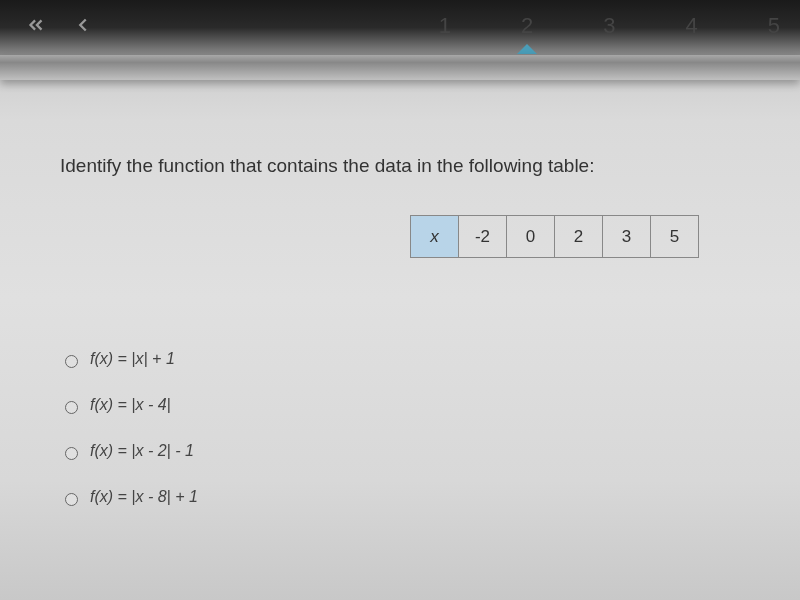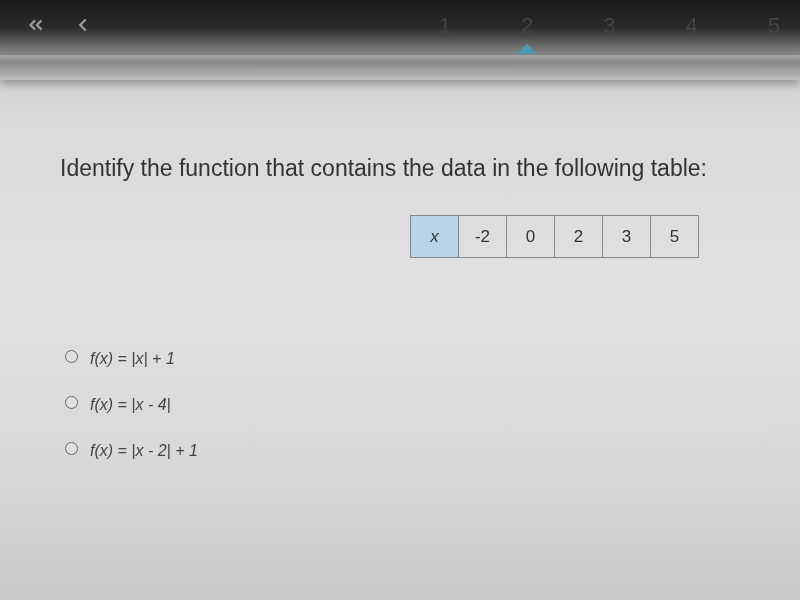--- a/index.html
+++ b/index.html
@@ -87,21 +87,21 @@
     }
     
     .content {
       position: absolute;
       top: 155px;
       left: 60px;
       right: 10px;
     }
     
     .question-text {
-      font-size: 23px;
+      font-size: 19px;
       color: #333;
       margin-bottom: 35px;
     }
     
     .table-container {
       position: absolute;
       top: 60px;
       left: 350px;
     }
     
@@ -125,21 +125,21 @@
     }
     
     .options {
       position: absolute;
       top: 195px;
       left: 5px;
     }
     
     .option {
       display: flex;
-      align-items: flex-start;
+      align-items: flex-end;
       margin-bottom: 28px;
       font-size: 16px;
       color: #444;
       font-style: italic;
     }
     
     .radio {
       width: 13px;
       height: 13px;
       border: 1.5px solid #666;
@@ -198,16 +198,20 @@
     <div class="option">
       <span class="radio"></span>
       <span>f(x) = |x| + 1</span>
     </div>
     <div class="option">
       <span class="radio"></span>
       <span>f(x) = |x - 4|</span>
     </div>
     <div class="option">
       <span class="radio"></span>
-      <span>f(x) = |x - 2| + 1</span>
+      <span>f(x) = |x - 2| - 1</span>
+    </div>
+    <div class="option">
+      <span class="radio"></span>
+      <span>f(x) = |x - 8| + 1</span>
     </div>
   </div>
 </div>
 
 </body></html>

